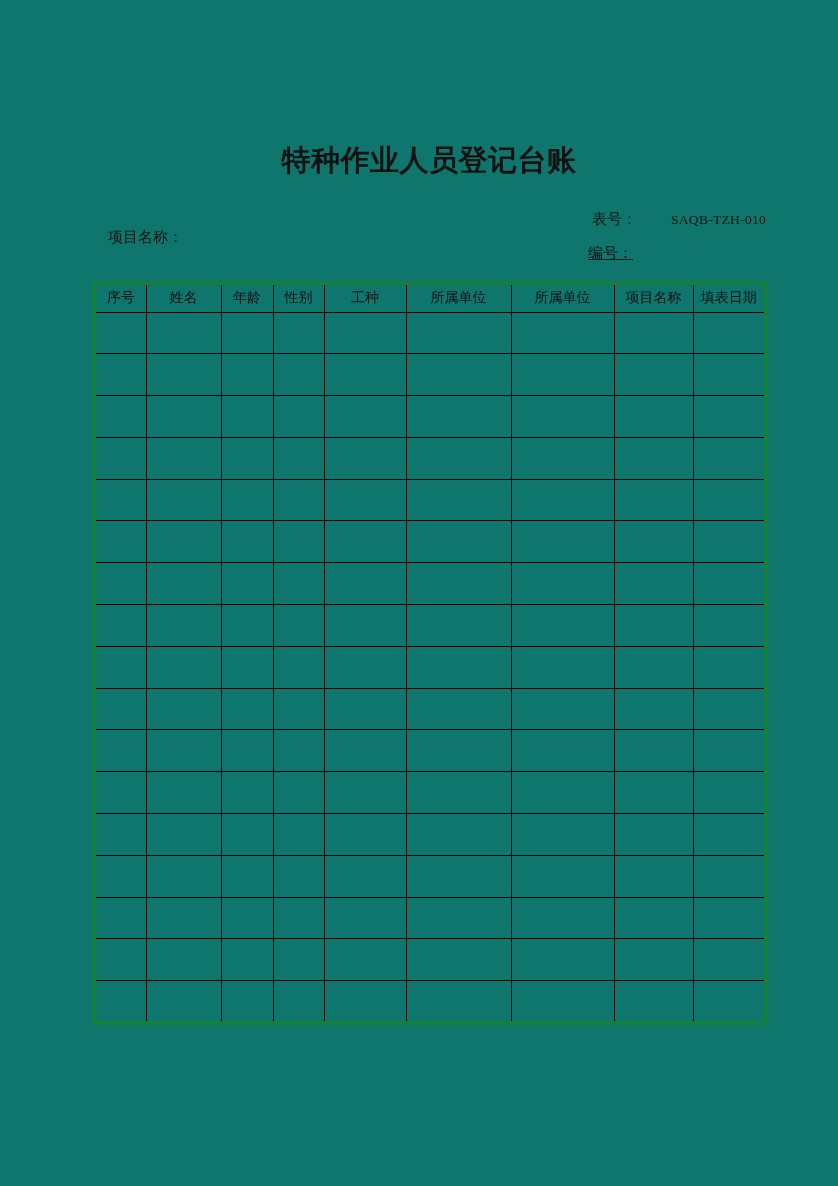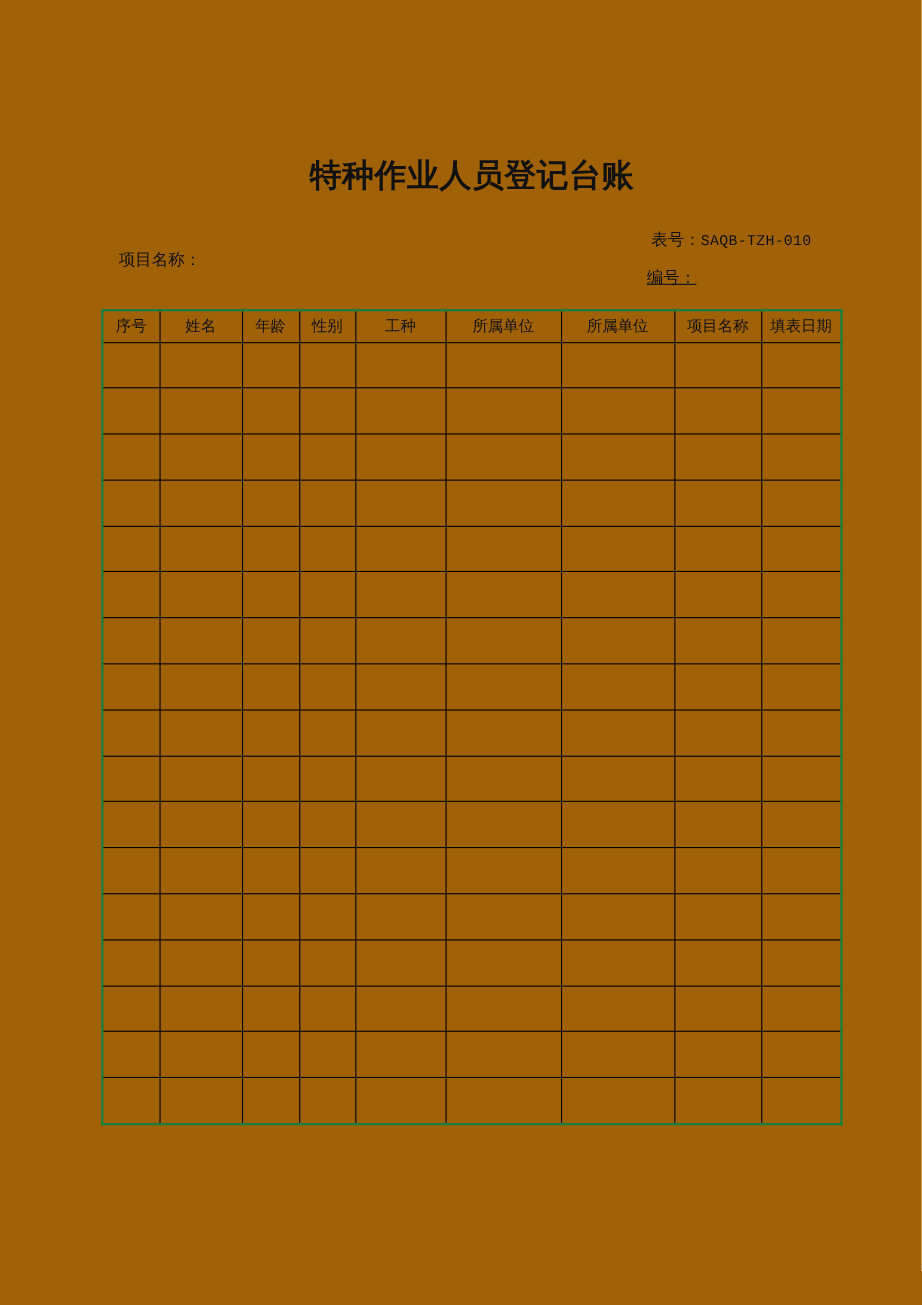--- a/index.html
+++ b/index.html
@@ -4,21 +4,21 @@
 <style>
   html, body {
     margin: 0;
     padding: 0;
     background: #ffffff;
   }
   .page {
     position: relative;
     width: 838px;
     height: 1186px;
-    background: #a16207;
+    background: #0f766e;
     color: #111111;
     font-family: "Liberation Sans", "DejaVu Sans", sans-serif;
     overflow: hidden;
   }
   .doc-title {
     position: absolute;
     top: 141px;
     left: 92px;
     width: 674px;
     margin: 0;
@@ -31,22 +31,23 @@
   }
   .form-no-line {
     position: absolute;
     top: 210px;
     left: 592px;
     font-size: 15px;
     line-height: 18px;
     white-space: nowrap;
   }
   .form-no-line .mono-value {
-    font-family: Liberation Mono, monospace;
+    font-family: Liberation Serif, serif;
     font-size: 13.5px;
+    margin-left: 34px;
     letter-spacing: 0.3px;
   }
   .project-label {
     position: absolute;
     top: 228px;
     left: 108px;
     font-size: 15px;
     line-height: 18px;
   }
   .docno-label {
@@ -57,21 +58,21 @@
     line-height: 18px;
     text-decoration: underline;
   }
   table.ledger {
     position: absolute;
     top: 281px;
     left: 92px;
     width: 674px;
     border-collapse: collapse;
     table-layout: fixed;
-    border: 2px solid #15803d;
+    border: 4px solid #15803d;
   }
   table.ledger th,
   table.ledger td {
     border: 1px solid #000000;
     padding: 0;
   }
   table.ledger thead tr {
     height: 29px;
   }
   table.ledger th {

